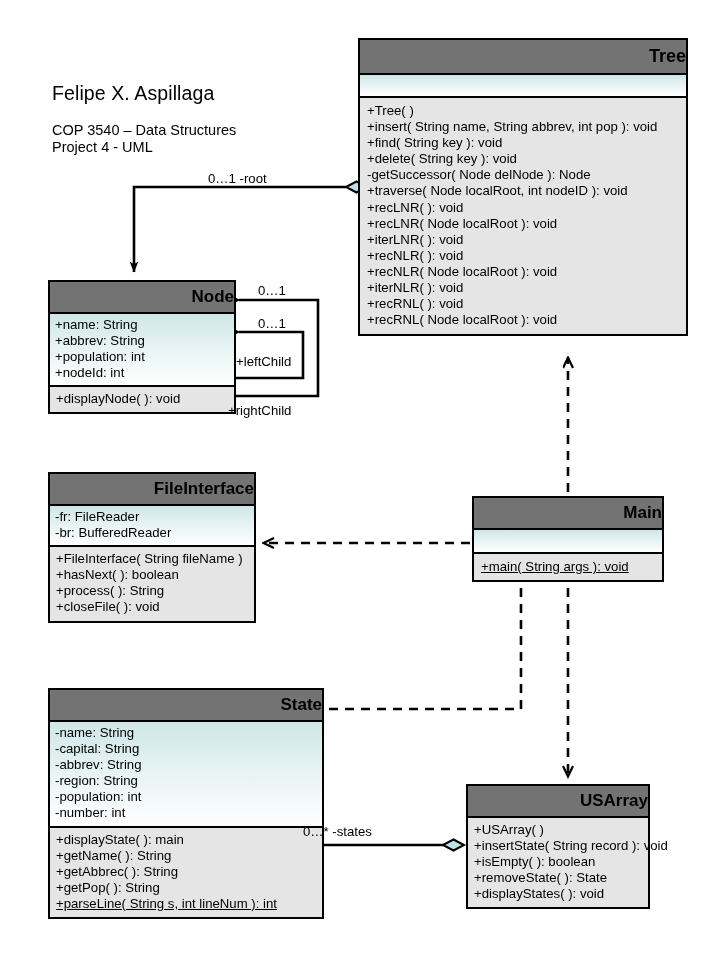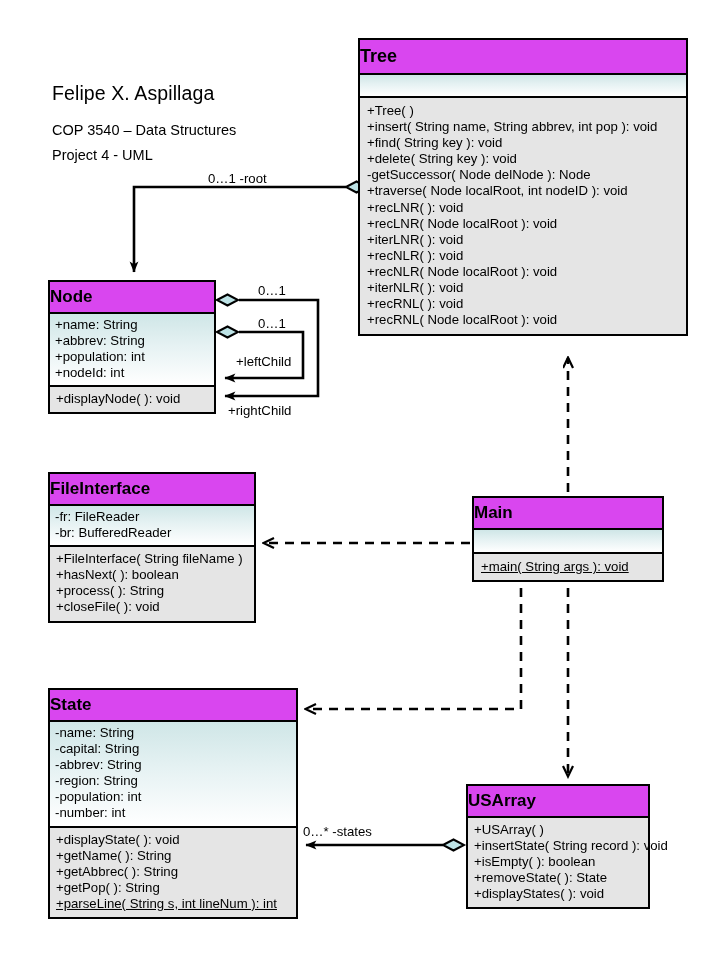--- a/index.html
+++ b/index.html
@@ -31,35 +31,34 @@
     line-height: 1.18;
   }
   .titleblock .author {
     font-size: 19.5px;
     letter-spacing: 0.1px;
     margin-bottom: 17px;
   }
   .titleblock .course,
   .titleblock .project {
     font-size: 14.5px;
-    margin-top: 8px;
   }
 
   
   .uml {
     position: absolute;
     box-sizing: border-box;
     border: 2.5px solid #000000;
     background: #ffffff;
   }
   .uml .name {
     box-sizing: border-box;
     border-bottom: 2.5px solid #000000;
-    background: #d946ef;
-    text-align: left;
+    background: #737373;
+    text-align: right;
     font-weight: bold;
     font-size: 17px;
     line-height: 1;
     padding: 6px 0 7px 0;
   }
   .uml .attrs {
     box-sizing: border-box;
     border-bottom: 2.5px solid #000000;
     background: linear-gradient(to bottom, #cfe6e7 0%, #e6f2f3 45%, #ffffff 100%);
     padding: 3px 5px 4px 5px;
@@ -81,27 +80,27 @@
   .uml .row.static {
     text-decoration: underline;
   }
 
   
   #class-tree        { left: 358px; top: 38px;  width: 330px; }
   #class-tree .name  { font-size: 18px; padding: 7px 0 8px 0; }
   #class-tree .attrs.empty { height: 23px; }
   #class-tree .ops   { padding: 5px 5px 6px 7px; }
 
-  #class-node        { left: 48px;  top: 280px; width: 168px; }
+  #class-node        { left: 48px;  top: 280px; width: 188px; }
   #class-node .ops   { padding: 4px 5px 5px 6px; }
 
   #class-fileinterface { left: 48px; top: 472px; width: 208px; }
   #class-fileinterface .ops { padding: 4px 5px 5px 6px; }
 
-  #class-state       { left: 48px;  top: 688px; width: 250px; }
+  #class-state       { left: 48px;  top: 688px; width: 276px; }
   #class-state .ops  { padding: 4px 5px 5px 6px; }
 
   #class-main        { left: 472px; top: 496px; width: 192px; }
   #class-main .attrs.empty { height: 24px; }
   #class-main .ops   { padding: 5px 5px 5px 7px; }
 
   #class-usarray     { left: 466px; top: 784px; width: 184px; }
   #class-usarray .ops { padding: 4px 5px 5px 6px; }
 
   
@@ -226,21 +225,21 @@
   <div class="name">State</div>
   <div class="attrs">
       <div class="row">-name: String</div>
       <div class="row">-capital: String</div>
       <div class="row">-abbrev: String</div>
       <div class="row">-region: String</div>
       <div class="row">-population: int</div>
       <div class="row">-number: int</div>
     </div>
   <div class="ops">
-      <div class="row">+displayState(  ): void</div>
+      <div class="row">+displayState(  ): main</div>
       <div class="row">+getName(  ): String</div>
       <div class="row">+getAbbrec(  ): String</div>
       <div class="row">+getPop(  ): String</div>
       <div class="row static">+parseLine( String s, int lineNum ): int</div>
     </div>
 </div>
 
 <div class="uml" id="class-main">
   <div class="name">Main</div>
   <div class="attrs empty"></div>

